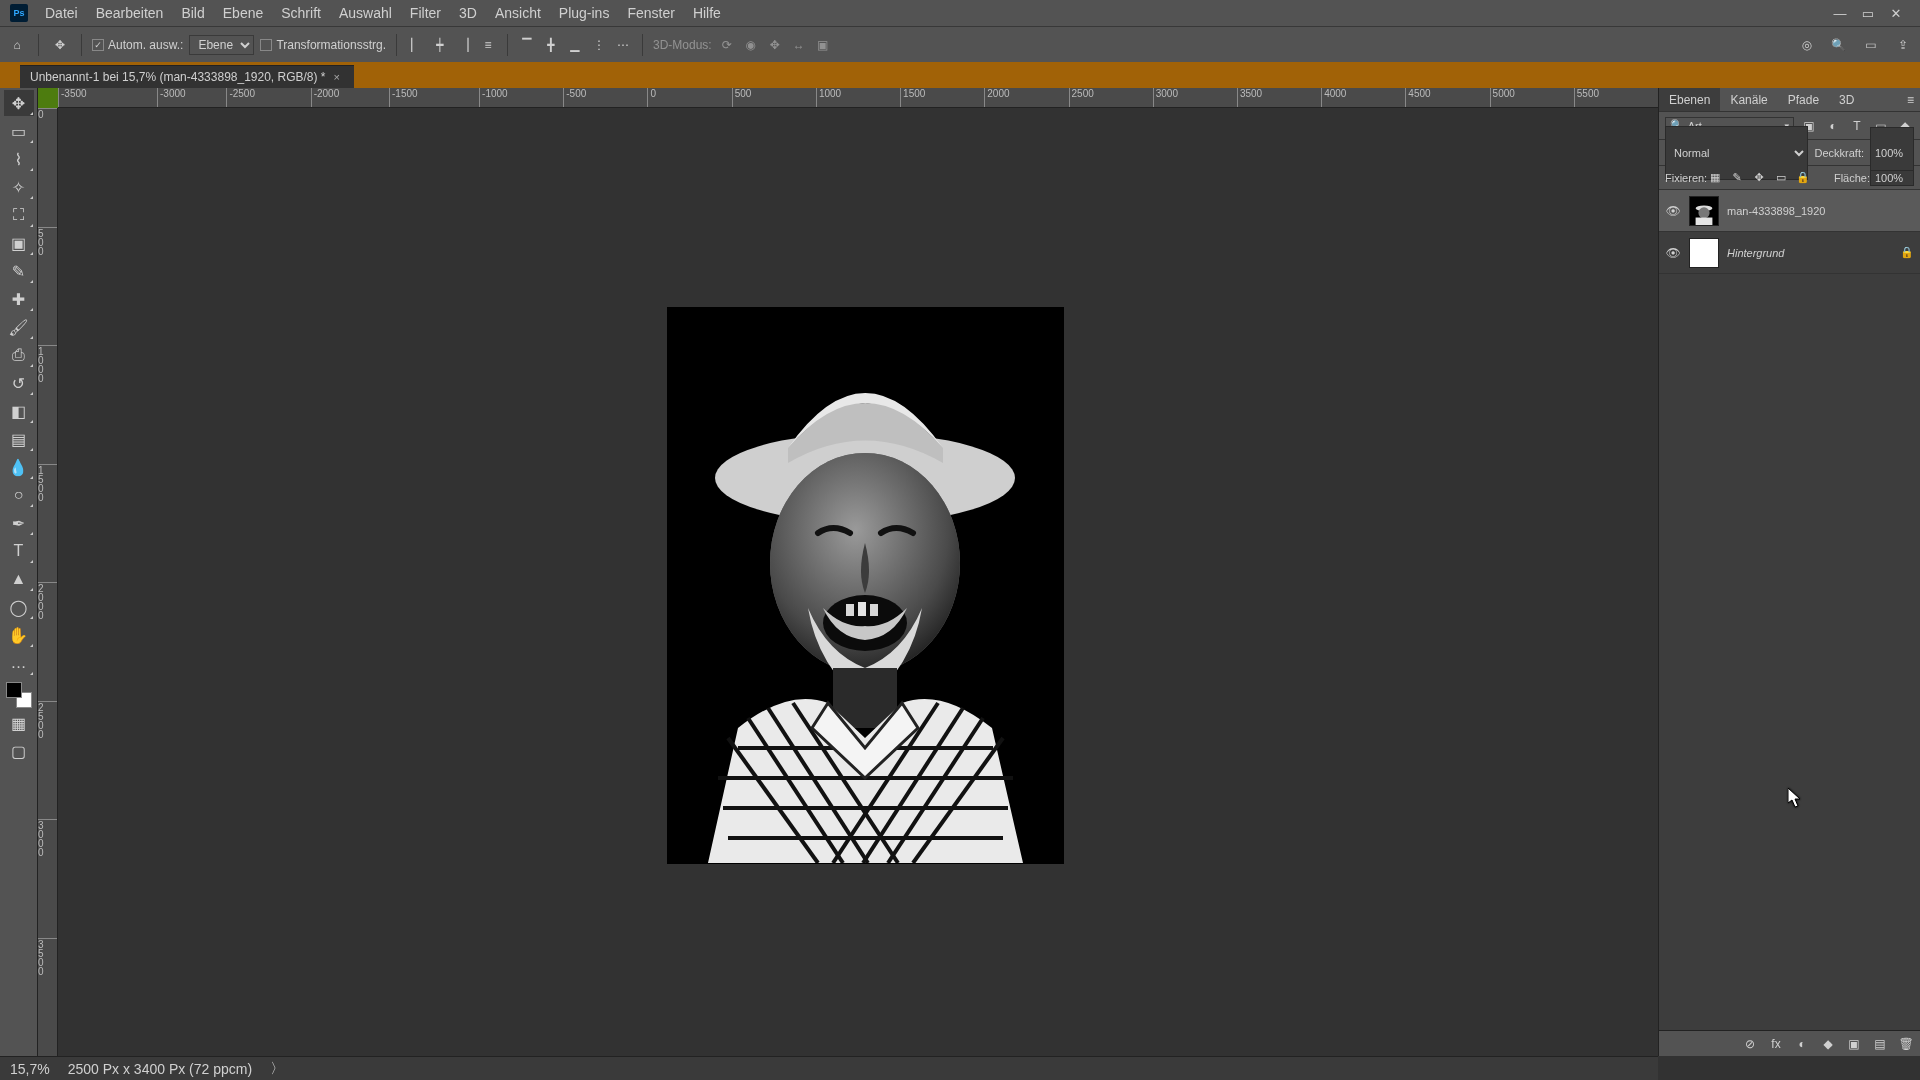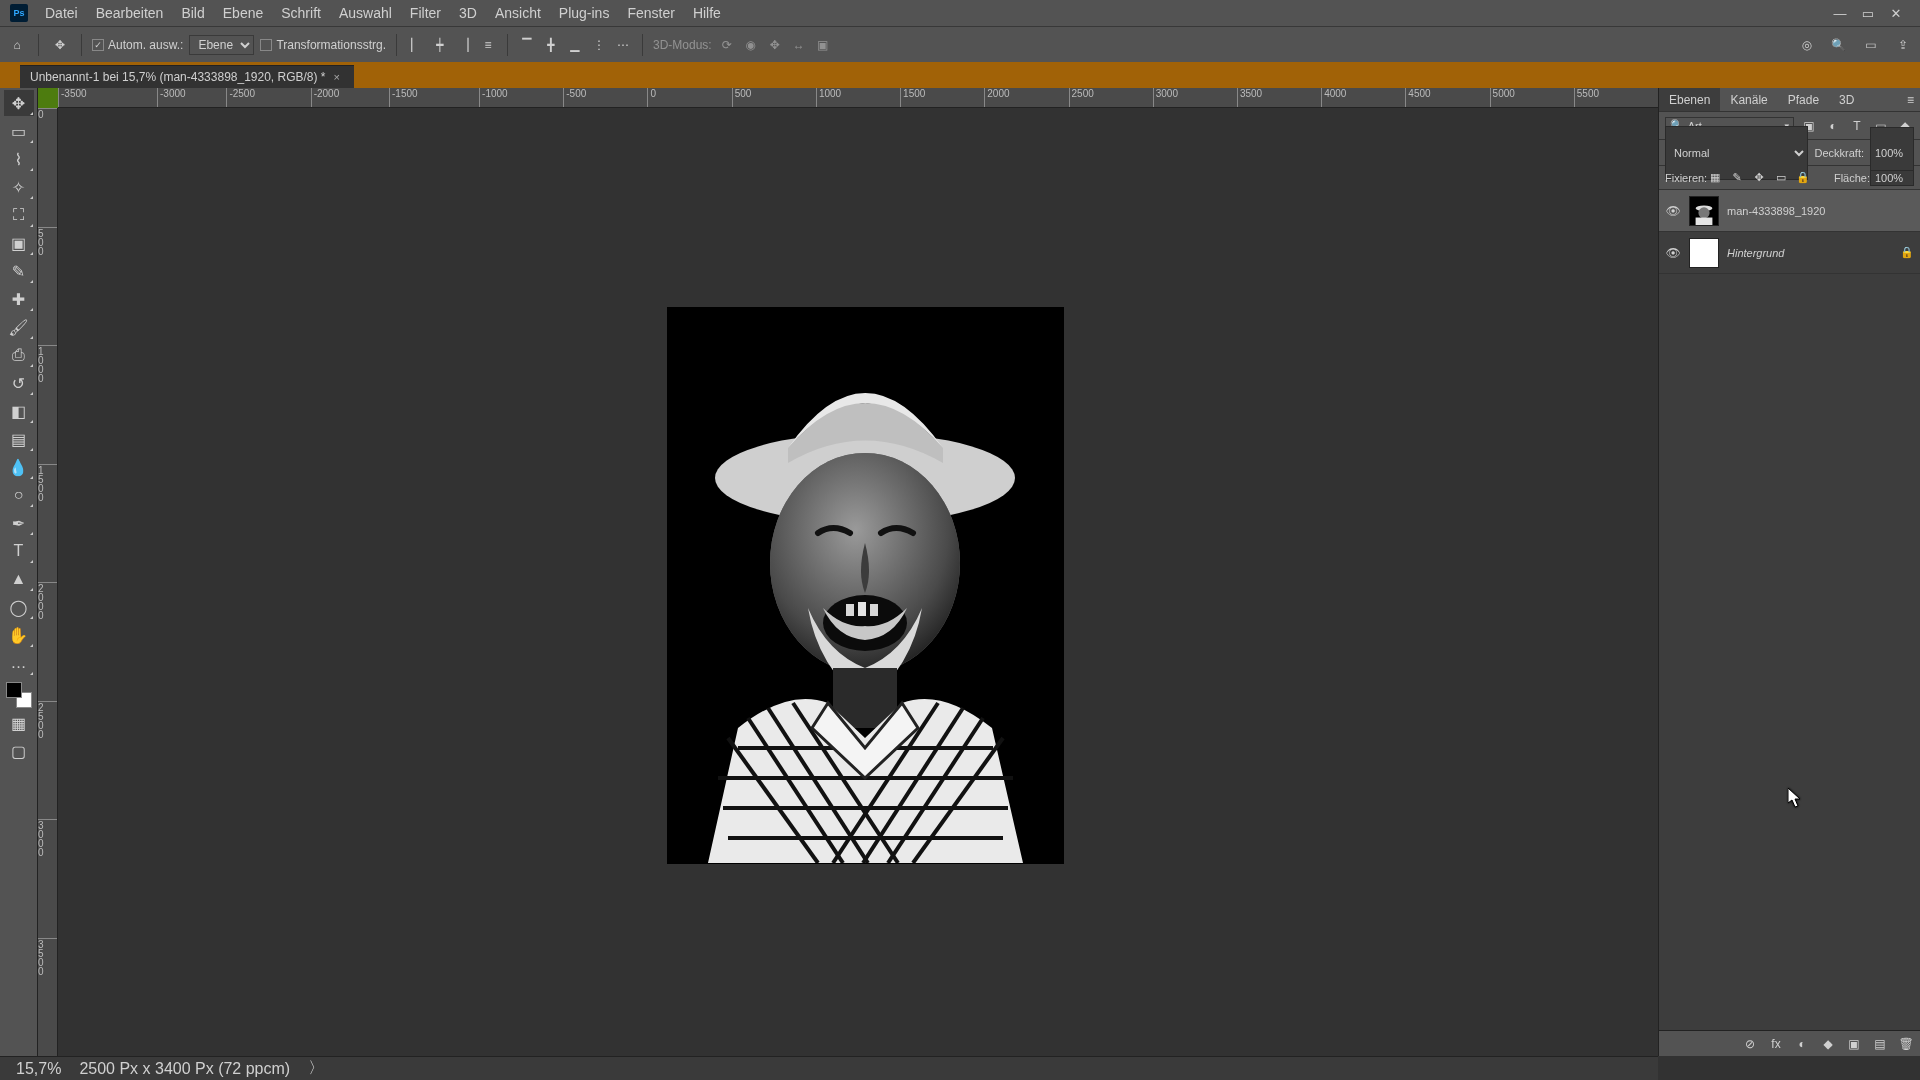--- a/index.html
+++ b/index.html
@@ -74,21 +74,21 @@
 .layer.sel { background: #5a5a5a; }
 .layer .eye { width: 16px; text-align: center; font-size: 12px; }
 .layer .thumb { width: 30px; height: 30px; background: #fff; border: 1px solid #222; position: relative; overflow:hidden;}
 .layer .name { flex: 1; font-size: 11px; }
 .layer .name.italic { font-style: italic; }
 .layer .lock { width: 14px; font-size: 11px; text-align:center; }
 .rightpanel .footer { height: 26px; border-top: 1px solid #222; display: flex; align-items: center; justify-content: flex-end; padding: 0 6px; gap: 10px; font-size: 12px; }
 .rightpanel .footer .fb { width: 16px; text-align: center; }
 
 
-.statusbar { position: absolute; bottom: 0; left: 0; height: 24px; background: #3a3a3a; border-top: 1px solid #222; display: flex; align-items: center; font-size: 16px; padding: 0 16px; gap: 18px; width: calc(100% - 262px); }
+.statusbar { position: absolute; bottom: 0; left: 0; height: 24px; background: #3a3a3a; border-top: 1px solid #222; display: flex; align-items: center; font-size: 14px; padding: 0 10px; gap: 18px; width: calc(100% - 262px); }
 
 
 .cursor { position: absolute; width: 14px; height: 20px; pointer-events: none; z-index: 9999; }
 .cursor svg { width: 100%; height: 100%; filter: drop-shadow(0 0 1px #000); }
 
 
 .portrait-svg { width: 100%; height: 100%; display: block; }
 </style>
 </head>
 <body>

